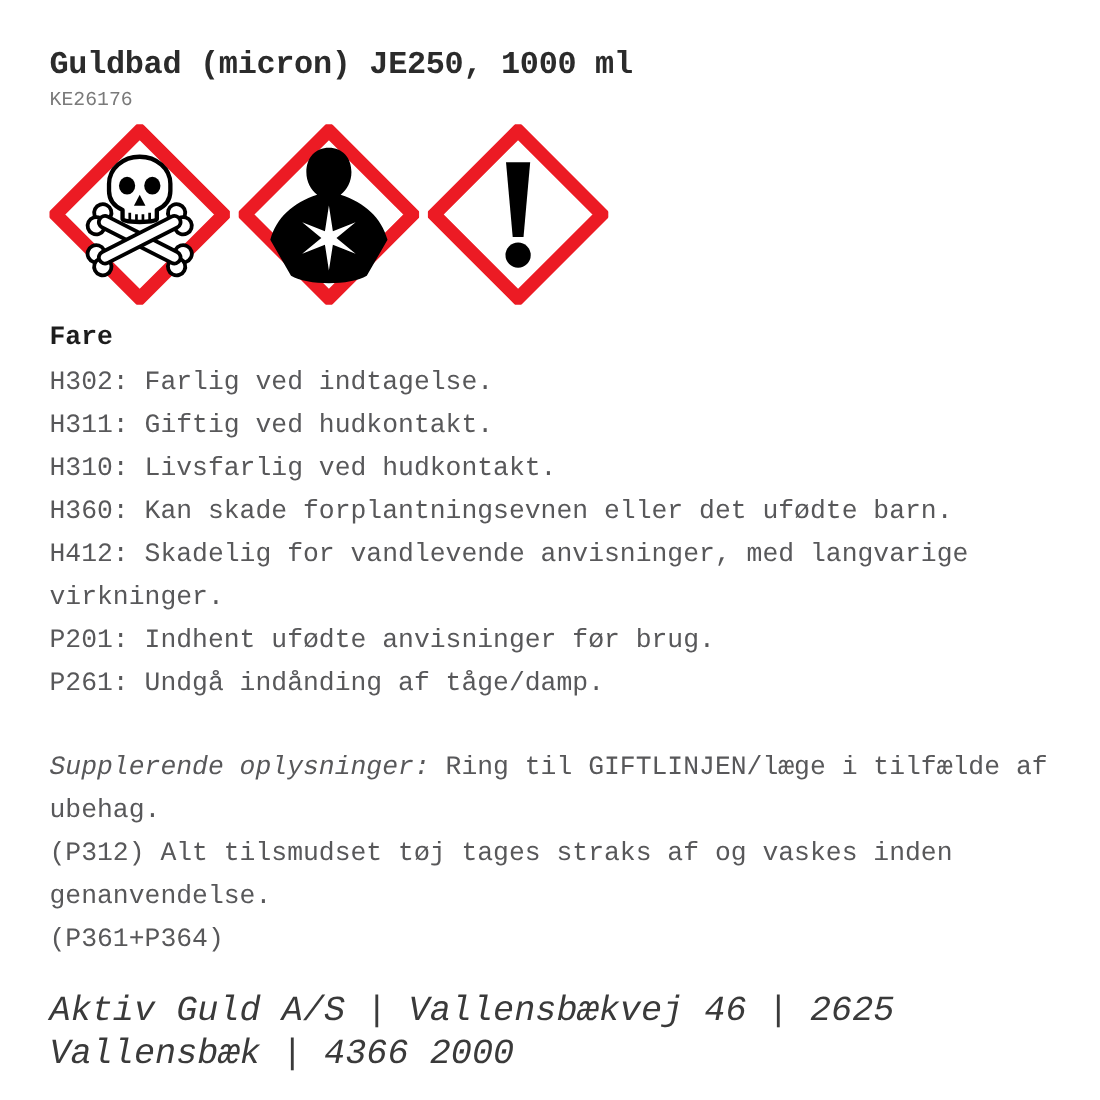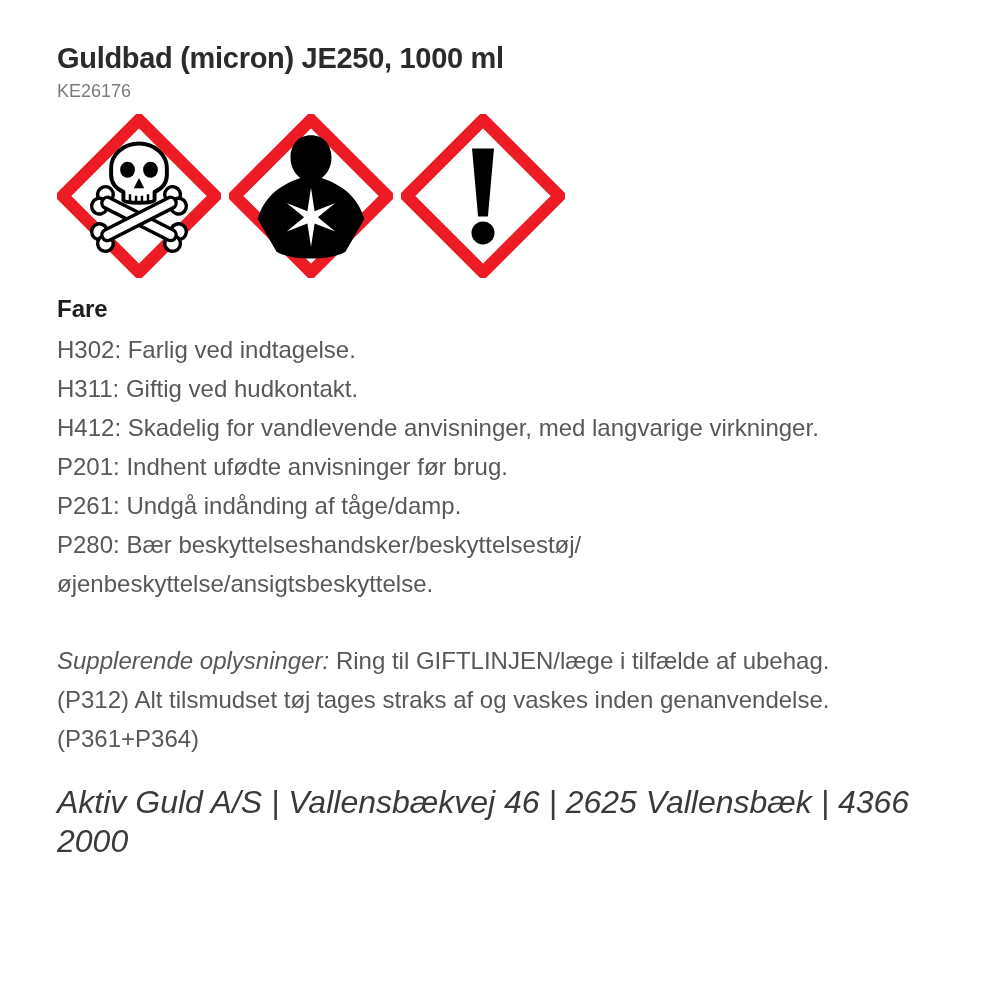--- a/index.html
+++ b/index.html
@@ -9,21 +9,21 @@
     --sku-color:#7a7a7a;
     --signal-color:#1d1d1d;
     --footer-color:#3a3a3a;
   }
   html,body{margin:0;padding:0;background:#ffffff;}
   body{
     width:1000px;height:1000px;overflow:hidden;
     font-family:"Liberation Sans", sans-serif;
     -webkit-font-smoothing:antialiased;
   }
-  .page{padding:42px 0 0 57px;width:910px;}
+  .page{padding:42px 0 0 45px;width:910px;font-family:Liberation Mono, monospace;}
   .product-title{
     margin:0 0 6px 0;font-size:29px;font-weight:700;
     color:var(--title-color);letter-spacing:-0.3px;
   }
   .sku{font-size:18px;color:var(--sku-color);margin:0 0 12px 0;}
   .pictogram-row{display:flex;gap:8px;margin:4px 0 14px 0;}
   .pictogram{width:164px;height:164px;display:block;}
   .diamond{fill:#ffffff;stroke:var(--ghs-red);stroke-width:7.5;}
   .signal-word{
     font-size:24px;font-weight:700;color:var(--signal-color);
@@ -92,25 +92,25 @@
       <circle fill="#000000" cx="50" cy="72.5" r="7"></circle>
     </svg>
 
   </div>
 
   <div class="signal-word">Fare</div>
 
   <div class="statements">
       <div class="statement">H302: Farlig ved indtagelse.</div>
       <div class="statement">H311: Giftig ved hudkontakt.</div>
+      <div class="statement">H310: Livsfarlig ved hudkontakt.</div>
+      <div class="statement">H360: Kan skade forplantningsevnen eller det ufødte barn.</div>
       <div class="statement">H412: Skadelig for vandlevende anvisninger, med langvarige virkninger.</div>
       <div class="statement">P201: Indhent ufødte anvisninger før brug.</div>
       <div class="statement">P261: Undgå indånding af tåge/damp.</div>
-      <div class="statement">P280: Bær beskyttelseshandsker/beskyttelsestøj/
-øjenbeskyttelse/ansigtsbeskyttelse.</div>
     </div>
 
   <p class="supplemental"><span class="lead">Supplerende oplysninger:</span> <span>Ring til GIFTLINJEN/læge i tilfælde af ubehag.
 (P312) Alt tilsmudset tøj tages straks af og vaskes inden genanvendelse.
 (P361+P364)</span></p>
 
   <p class="footer-line">Aktiv Guld A/S | Vallensbækvej 46 | 2625 Vallensbæk | 4366 2000</p>
 
 </div>
 

